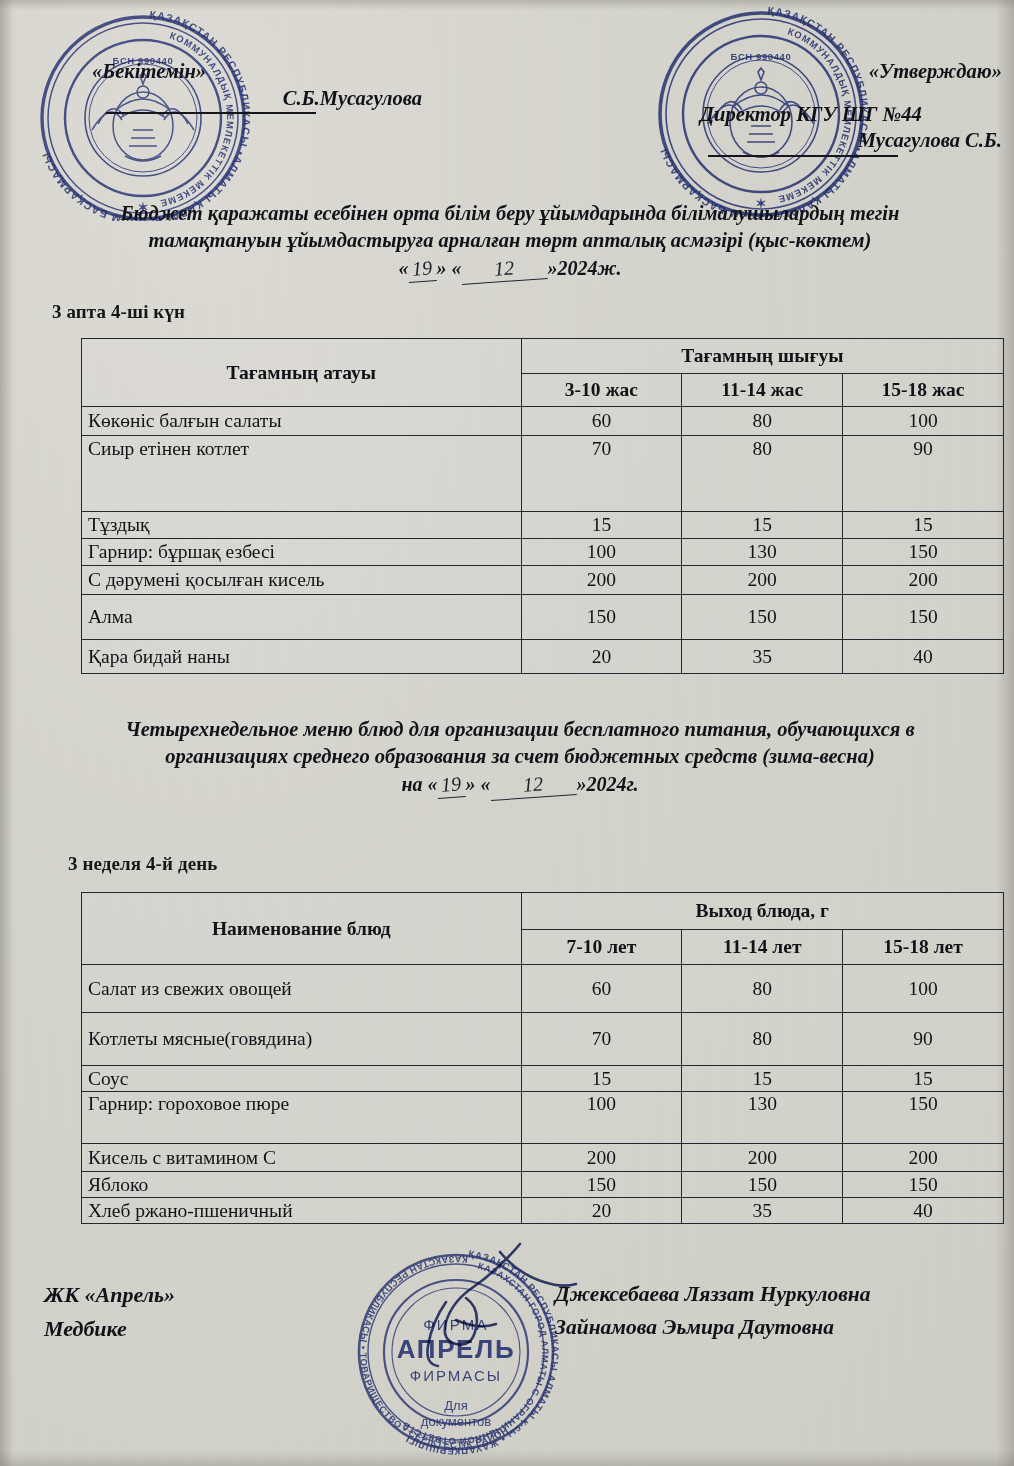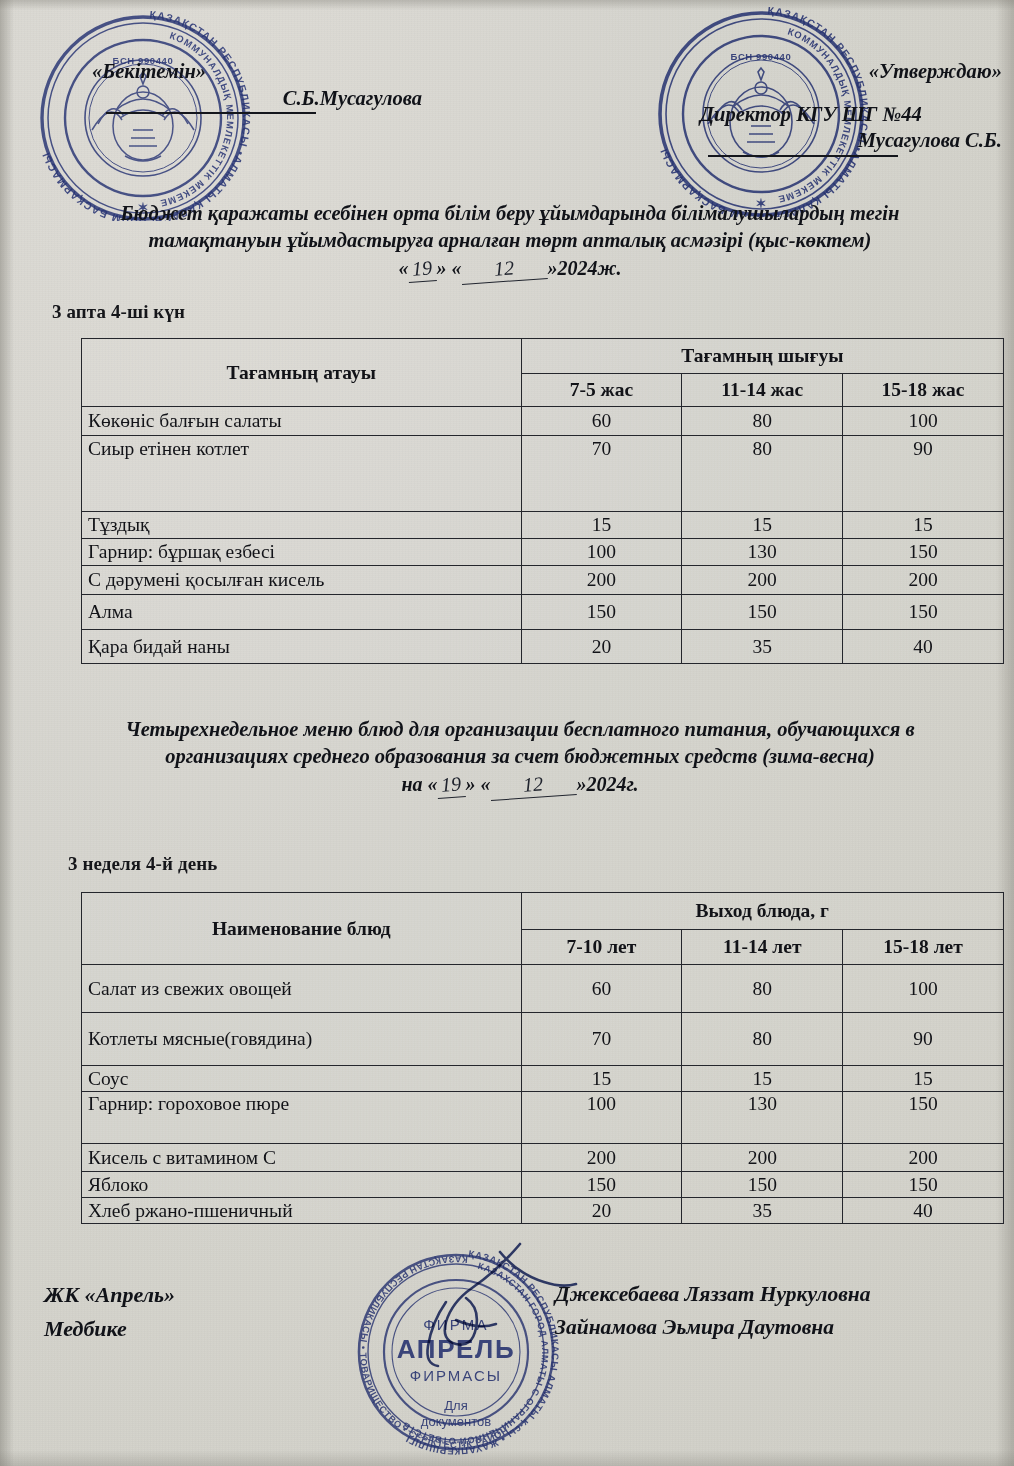--- a/index.html
+++ b/index.html
@@ -203,21 +203,21 @@
         <col style="width:161px">
         <col style="width:161px">
         <col style="width:161px">
     </colgroup>
     <thead>
       <tr>
         <th class="th-name" rowspan="2" style="height:46px;">Тағамның атауы</th>
         <th class="hdr-top" colspan="3" style="height:34px;">Тағамның шығуы</th>
       </tr>
       <tr>
-        <th class="hdr-sub" style="height:32px;">7-5 жас</th>
+        <th class="hdr-sub" style="height:32px;">3-10 жас</th>
         <th class="hdr-sub">11-14 жас</th>
         <th class="hdr-sub">15-18 жас</th>
       </tr>
     </thead>
     <tbody>
       <tr style="height:29px;">
         <td class="name">Көкөніс балғын салаты</td>
         <td class="num">60</td>
         <td class="num">80</td>
         <td class="num">100</td>
@@ -239,21 +239,21 @@
         <td class="num">100</td>
         <td class="num">130</td>
         <td class="num">150</td>
       </tr>
       <tr style="height:29px;">
         <td class="name">С дәрумені қосылған кисель</td>
         <td class="num">200</td>
         <td class="num">200</td>
         <td class="num">200</td>
       </tr>
-      <tr style="height:35px;">
+      <tr style="height:45px;">
         <td class="name">Алма</td>
         <td class="num">150</td>
         <td class="num">150</td>
         <td class="num">150</td>
       </tr>
       <tr style="height:34px;">
         <td class="name">Қара  бидай наны</td>
         <td class="num">20</td>
         <td class="num">35</td>
         <td class="num">40</td>

